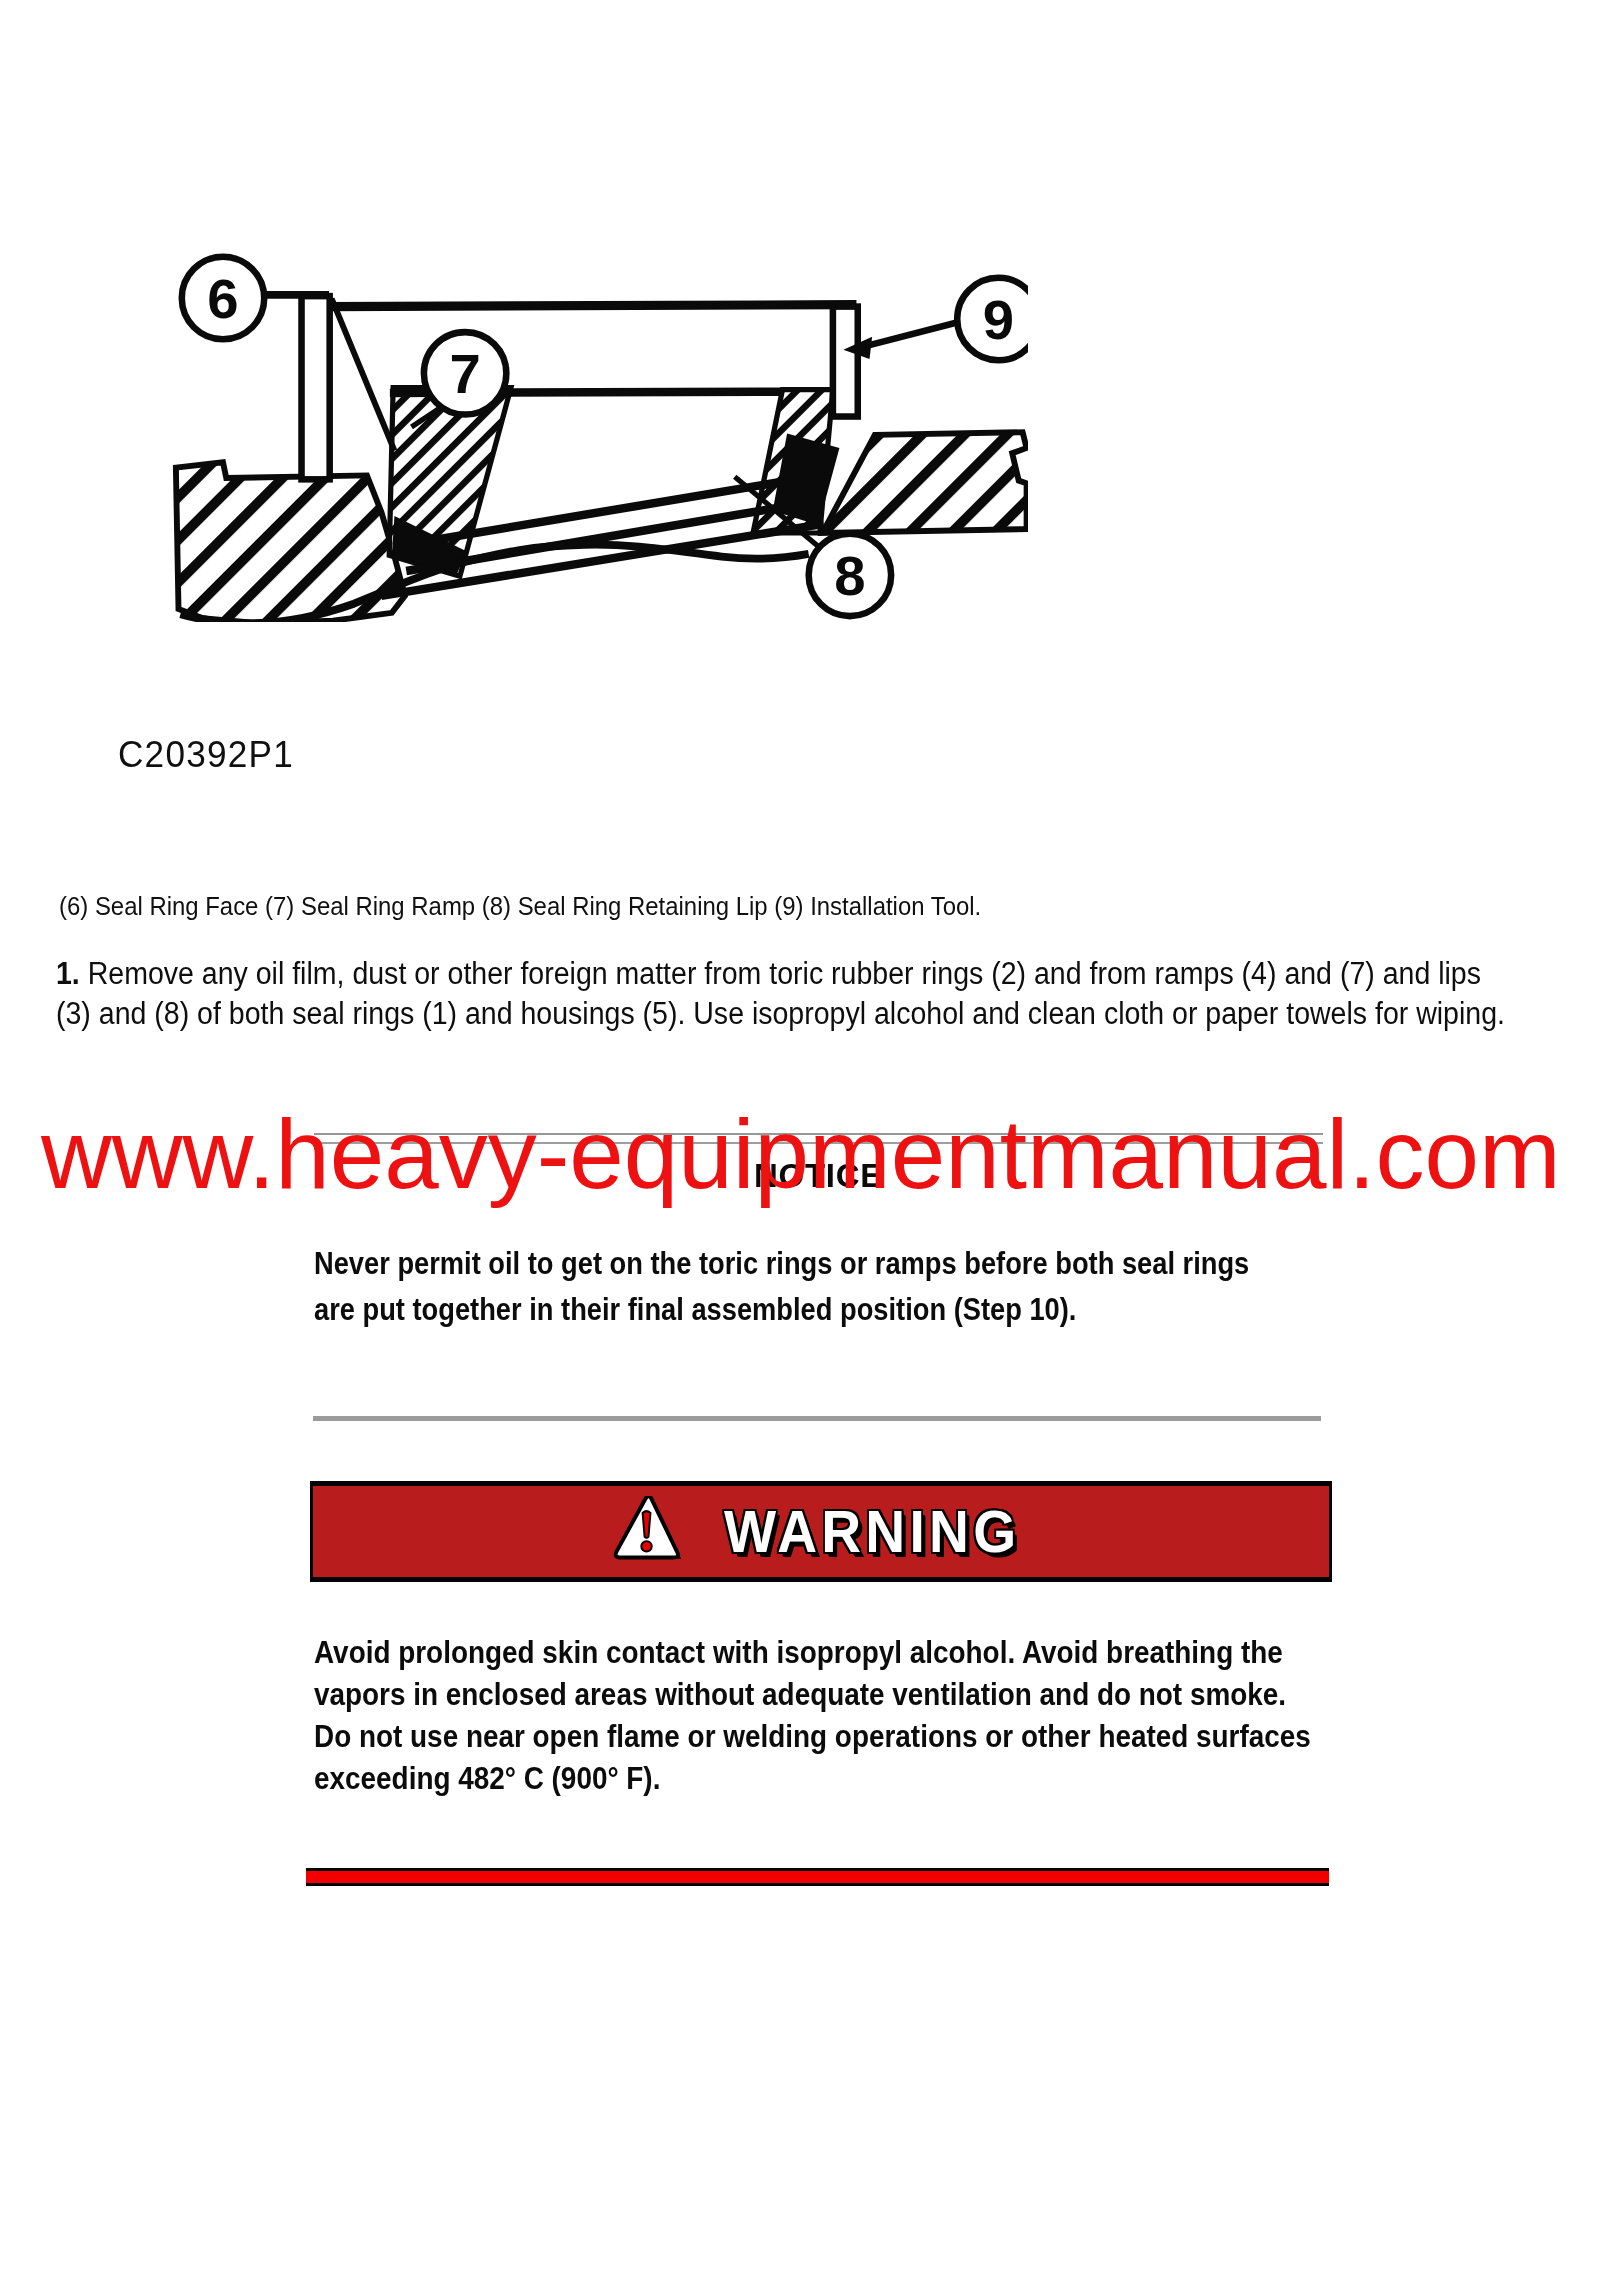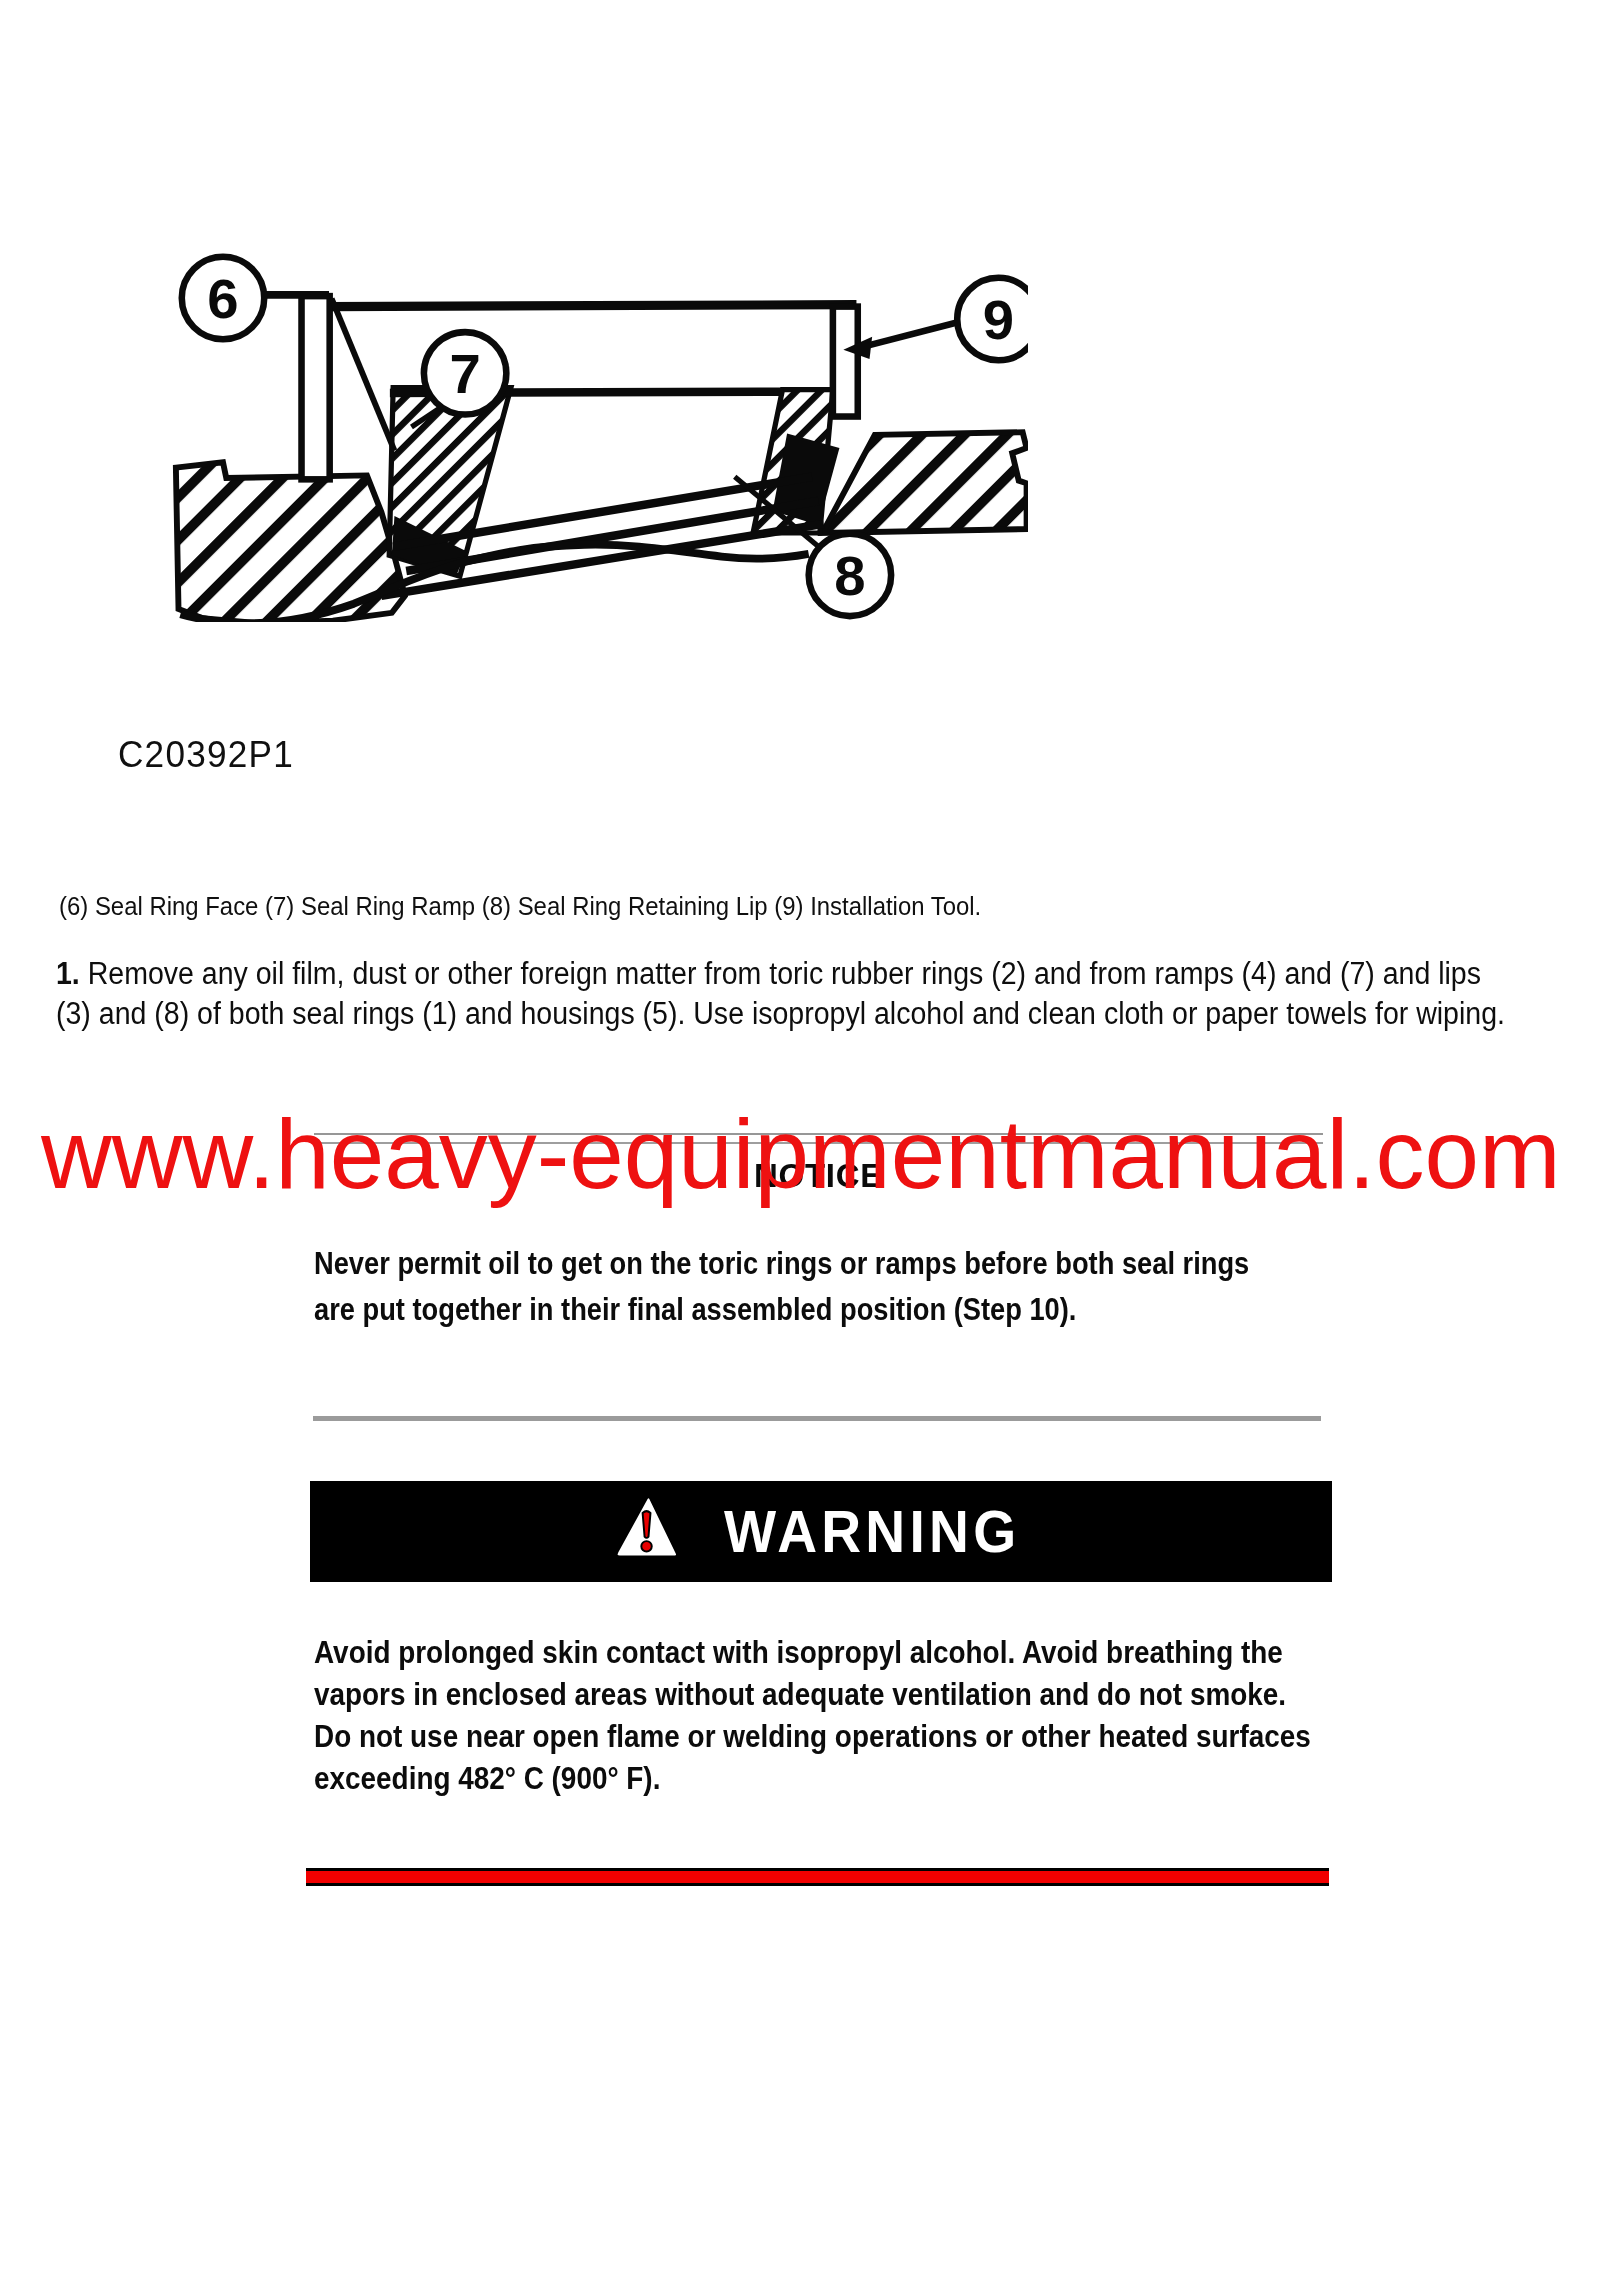--- a/index.html
+++ b/index.html
@@ -154,21 +154,21 @@
   <div class="abs gray-dline"></div>
 
   <div class="abs watermark" style="color:#ee1111;">www.heavy-equipmentmanual.com</div>
 
   <div class="abs notice-title">NOTICE</div>
 
   <div class="abs notice-body">Never permit oil to get on the toric rings or ramps before both seal rings are put together in their final assembled position (Step 10).</div>
 
   <div class="abs gray-line2"></div>
 
-  <div class="abs warn-banner" style="background:#000000;">
+  <div class="abs warn-banner" style="background:#b91c1c;">
     <svg width="81" height="72" viewBox="0 0 124 110">
       <path d="M 66,8 L 112,96 L 20,96 Z" fill="#000000"></path>
       <path d="M 58,3 Q 62,-2 66,3 L 106,86 Q 110,94 100,94 L 18,94 Q 9,94 13,85 Z" fill="#ffffff" stroke="#000000" stroke-width="6" stroke-linejoin="round"></path>
       <path d="M 53,26 Q 59,20 65,26 L 62,62 Q 59,66 56,62 Z" fill="#e80000" stroke="#000000" stroke-width="3"></path>
       <circle cx="59" cy="77" r="8" fill="#e80000" stroke="#000000" stroke-width="3"></circle>
     </svg>
     <div class="warn-word">WARNING</div>
   </div>
 
   <div class="abs warn-body">Avoid prolonged skin contact with isopropyl alcohol. Avoid breathing the vapors in enclosed areas without adequate ventilation and do not smoke. Do not use near open flame or welding operations or other heated surfaces exceeding 482° C (900° F).</div>

